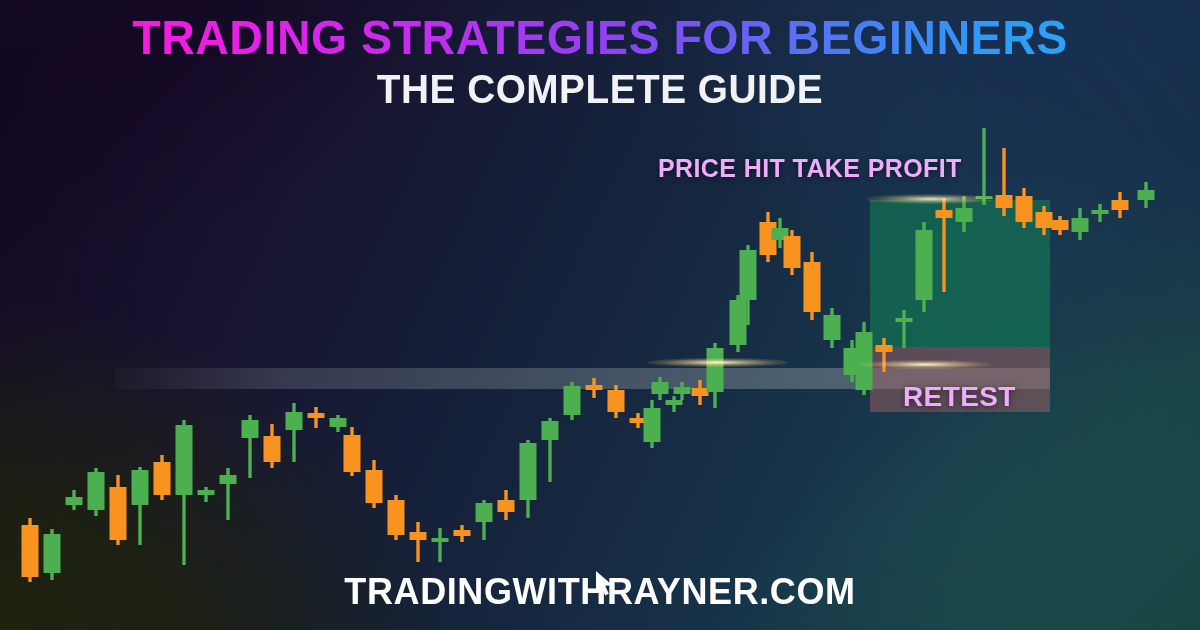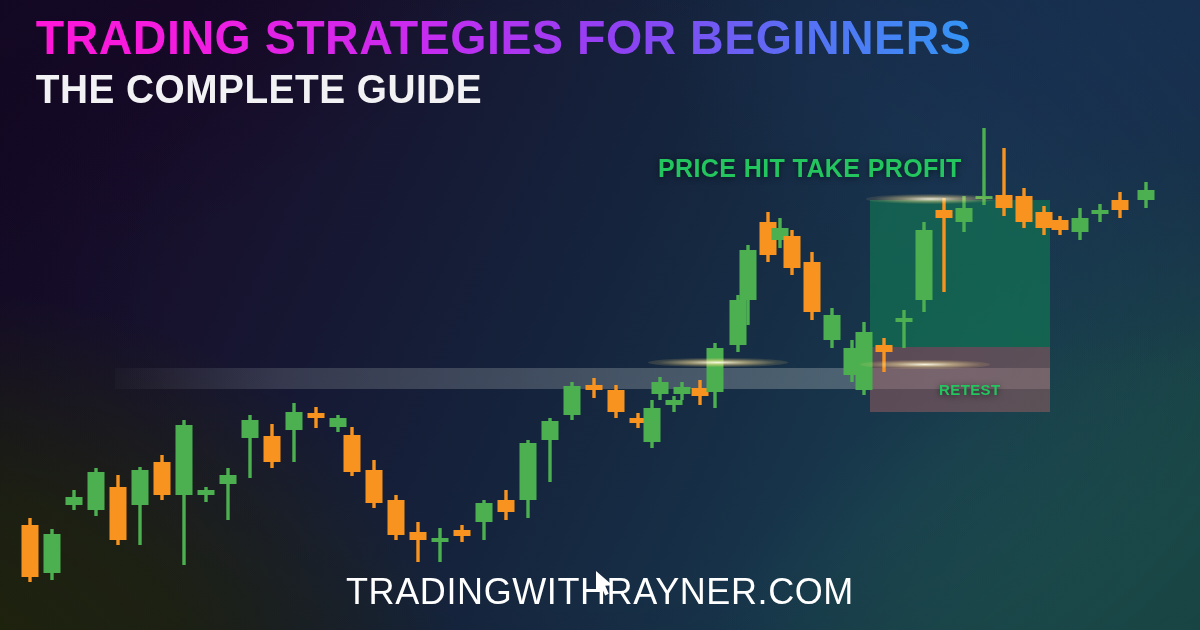--- a/index.html
+++ b/index.html
@@ -38,22 +38,22 @@
   }
   .bg-vignette {
     position: absolute; inset: 0;
     background: radial-gradient(ellipse 1000px 700px at 50% 50%, rgba(0,0,0,0) 40%, rgba(0,0,0,0.28) 100%);
   }
 
   
   .headline-wrap {
     position: absolute;
     top: 14px; left: 0; right: 0;
+    text-align: center;
     z-index: 40;
-    padding-left: 18px;
   }
   .headline-main {
     font-size: 48px;
     font-weight: 800;
     letter-spacing: 0.5px;
     line-height: 1.02;
     margin: 0;
     font-stretch: condensed;
     transform: scaleX(0.97);
     background: linear-gradient(90deg, #ff16d8 0%, #f11de0 14%, #c62cf0 34%, #8b43f2 52%, #5a6ef4 66%, #2e9bf5 84%, #25aef7 100%);
@@ -117,39 +117,39 @@
     background: radial-gradient(ellipse at center, rgba(255,252,230,0.95) 0%, rgba(255,230,160,0.5) 32%, rgba(255,212,120,0.14) 62%, rgba(255,200,90,0) 100%);
   }
   .glow-tp {
     left: 866px; top: 194px; width: 130px; height: 10px;
     background: radial-gradient(ellipse at center, rgba(255,250,225,0.9) 0%, rgba(255,226,150,0.45) 32%, rgba(255,208,110,0.12) 62%, rgba(255,200,90,0) 100%);
   }
 
   
   .annot {
     position: absolute;
-    color: #22c55e;
+    color: #f0abfc;
     font-weight: 600;
     letter-spacing: 0.4px;
     text-transform: uppercase;
     z-index: 45;
     white-space: nowrap;
     text-shadow: 0 1px 6px rgba(0,0,0,0.55);
   }
   .annot-tp { left: 658px; top: 154px; font-size: 25px; }
   .annot-bo { left: 449px; top: 322px; font-size: 25px; }
-  .annot-rt { left: 903px; top: 381px; font-size: 15px; margin-left: 36px; }
+  .annot-rt { left: 903px; top: 381px; font-size: 28px; }
 
   
   .footer-url {
     position: absolute;
     left: 0; right: 0; bottom: 17px;
     text-align: center;
     font-size: 36px;
-    font-weight: 400;
+    font-weight: 700;
     letter-spacing: 0.6px;
     color: #ffffff;
     z-index: 46;
     text-transform: uppercase;
   }
   .cursor {
     position: absolute;
     left: 595px; top: 571px;
     z-index: 60;
     pointer-events: none;

